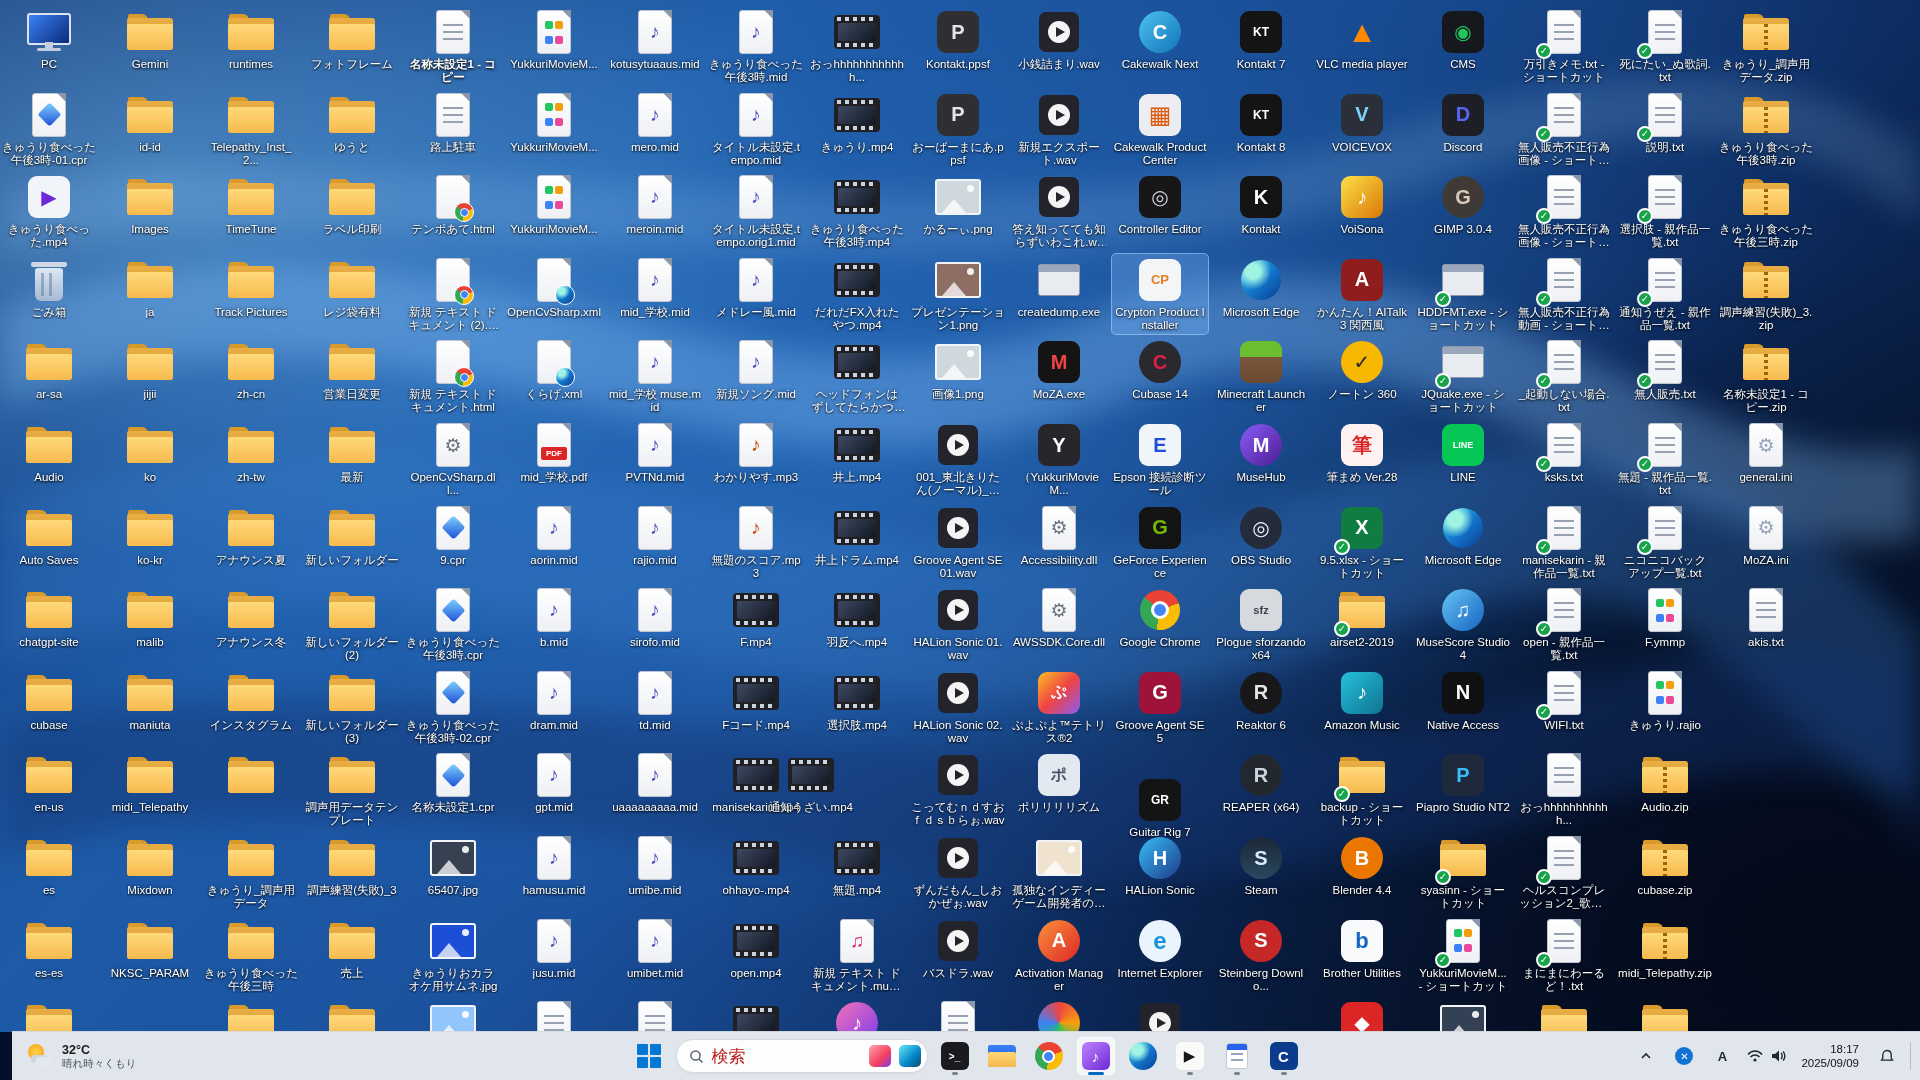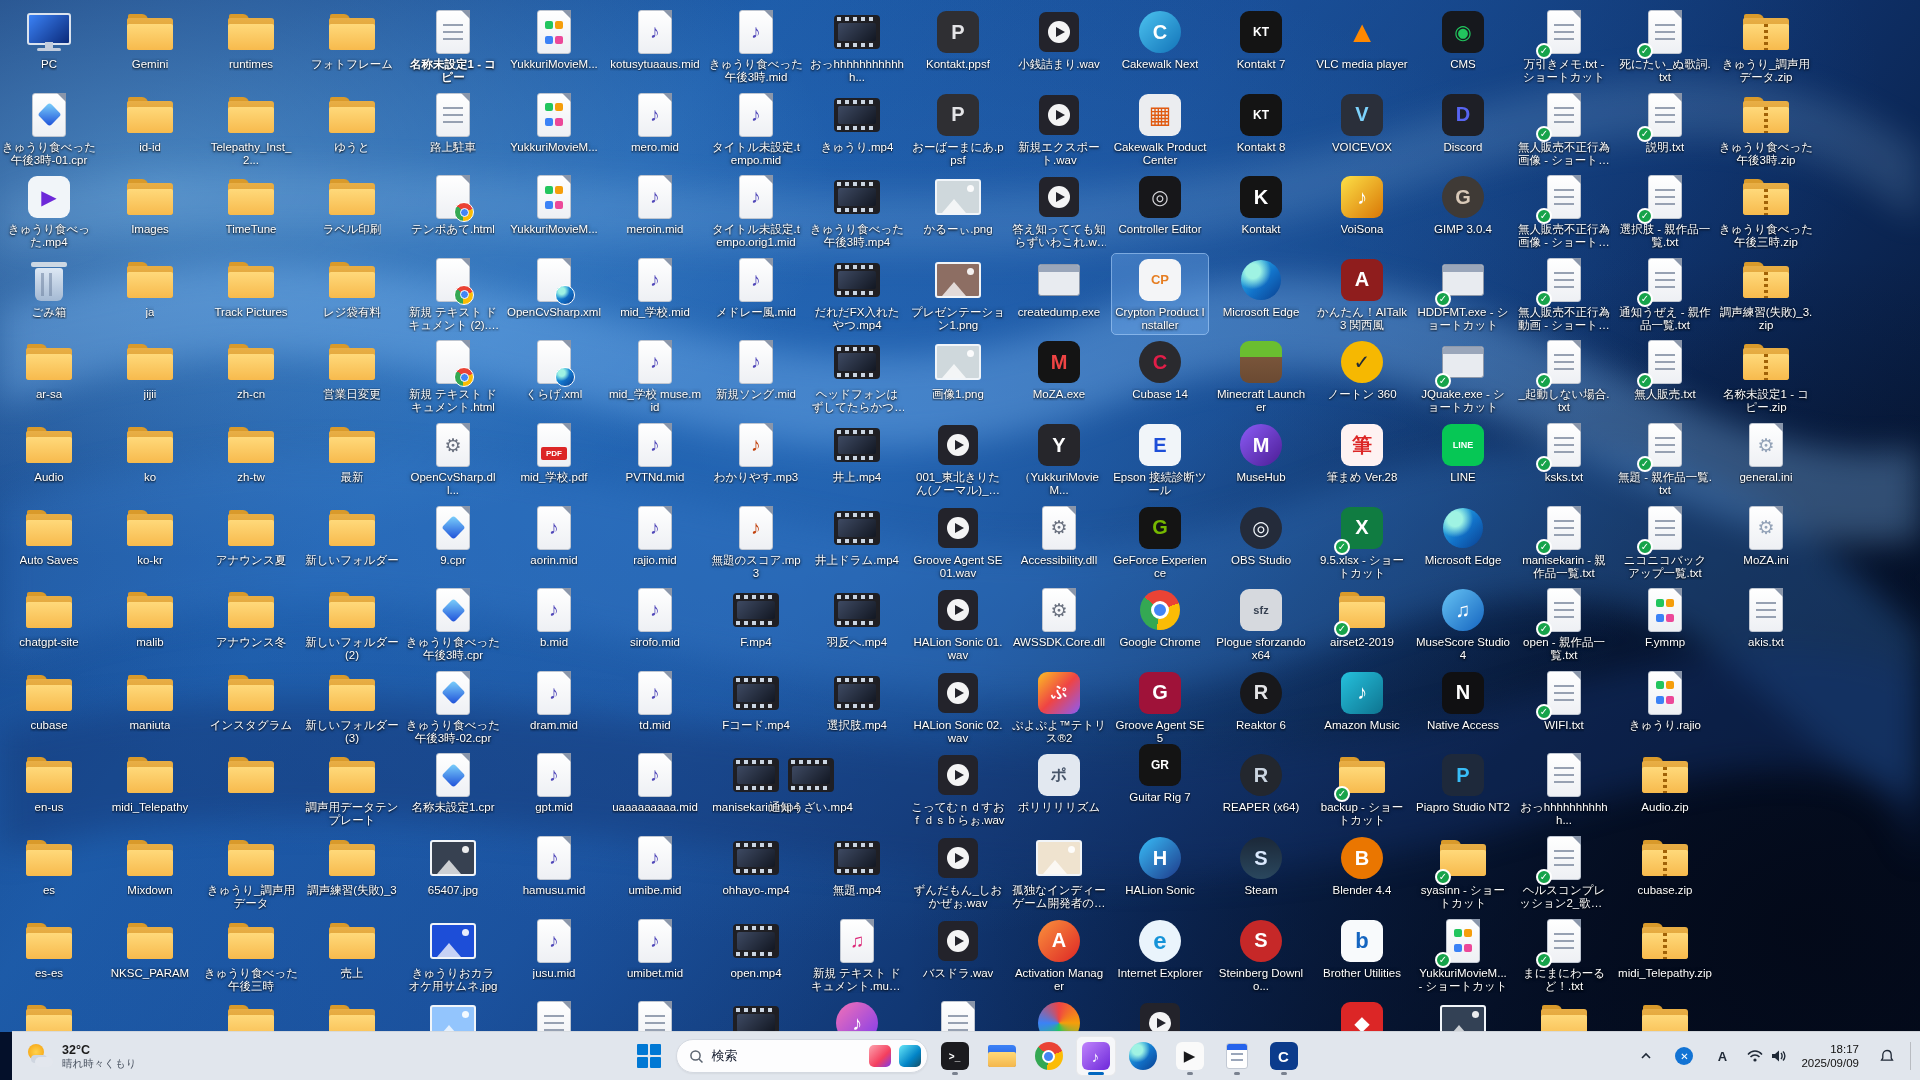--- a/index.html
+++ b/index.html
@@ -114,21 +114,21 @@
 
   .tb-center{display:flex;align-items:center;gap:7px;height:100%;}
   .tb-item{width:40px;height:40px;border-radius:6px;display:flex;align-items:center;justify-content:center;position:relative;cursor:default;}
   .tb-item.active{background:rgba(255,255,255,.70);box-shadow:inset 0 0 0 1px rgba(0,0,0,.06);}
   .tb-item .ind{position:absolute;bottom:1px;left:50%;transform:translateX(-50%);width:6px;height:3px;border-radius:2px;background:#7a8290;}
   .tb-item.active .ind{width:16px;background:var(--accent,#0067c0);}
   .win-logo{display:grid;grid-template-columns:11px 11px;grid-template-rows:11px 11px;gap:2px;}
   .win-logo i{background:#0078d4;border-radius:1px;}
   .searchbox{height:34px;min-width:252px;border-radius:17px;background:rgba(255,255,255,.92);border:1px solid #d4d9e1;
     display:flex;align-items:center;gap:8px;padding:0 6px 0 12px;box-sizing:border-box;box-shadow:0 1px 2px rgba(0,0,0,.06);}
-  .searchbox .ph{font-size:13px;color:#0f172a;flex:1;}
+  .searchbox .ph{font-size:17px;color:#b91c1c;flex:1;}
   .sh-img{width:22px;height:22px;border-radius:5px;}
   .sh-img.a{background:linear-gradient(135deg,#fda4af,#f43f5e 60%,#7c3aed);}
   .sh-img.b{background:linear-gradient(135deg,#67e8f9,#0284c7 60%,#164e63);}
 
   .tb-explorer{position:relative;width:28px;height:22px;}
   .tb-explorer .bk{position:absolute;inset:0;background:linear-gradient(180deg,#3b82f6,#1d4ed8);border-radius:2px 4px 3px 3px;}
   .tb-explorer .fr{position:absolute;left:0;right:0;bottom:0;height:15px;background:linear-gradient(180deg,#ffd978,#f4b74d);border-radius:2px;}
   .tb-notepad{position:relative;width:22px;height:26px;background:#fff;border:1px solid #c2c9d4;border-radius:3px;box-sizing:border-box;}
   .tb-notepad .hd{position:absolute;top:0;left:0;right:0;height:6px;background:#2563eb;border-radius:2px 2px 0 0;}
   .tb-notepad .ln{position:absolute;left:4px;right:4px;top:9px;bottom:3px;
@@ -1649,21 +1649,21 @@
           </div>
         </div>
         <div class="lbl">こってむｎｄすおｆｄｓｂらぉ.wav</div>
       </div>
       <div class="cell" title="ポリリリリズム" style="left: 1011px; top: 749.4px;">
         <div class="icbox">
           <div class="ic-app" style="background: rgb(226, 232, 240); color: rgb(71, 85, 105); font-size: 16px;">ポ</div>
         </div>
         <div class="lbl">ポリリリリズム</div>
       </div>
-      <div class="cell" title="Guitar Rig 7" style="left: 1112px; top: 739px;">
+      <div class="cell" title="Guitar Rig 7" style="left: 1112px; top: 774px;">
         <div class="icbox">
           <div class="ic-app" style="background: rgb(20, 20, 20); color: rgb(255, 255, 255); font-size: 12px;">GR</div>
         </div>
         <div class="lbl">Guitar Rig 7</div>
       </div>
       <div class="cell" title="REAPER (x64)" style="left: 1213px; top: 749.4px;">
         <div class="icbox">
           <div class="ic-app circle" style="background: rgb(35, 39, 46); color: rgb(203, 213, 225);">R</div>
         </div>
         <div class="lbl">REAPER (x64)</div>

